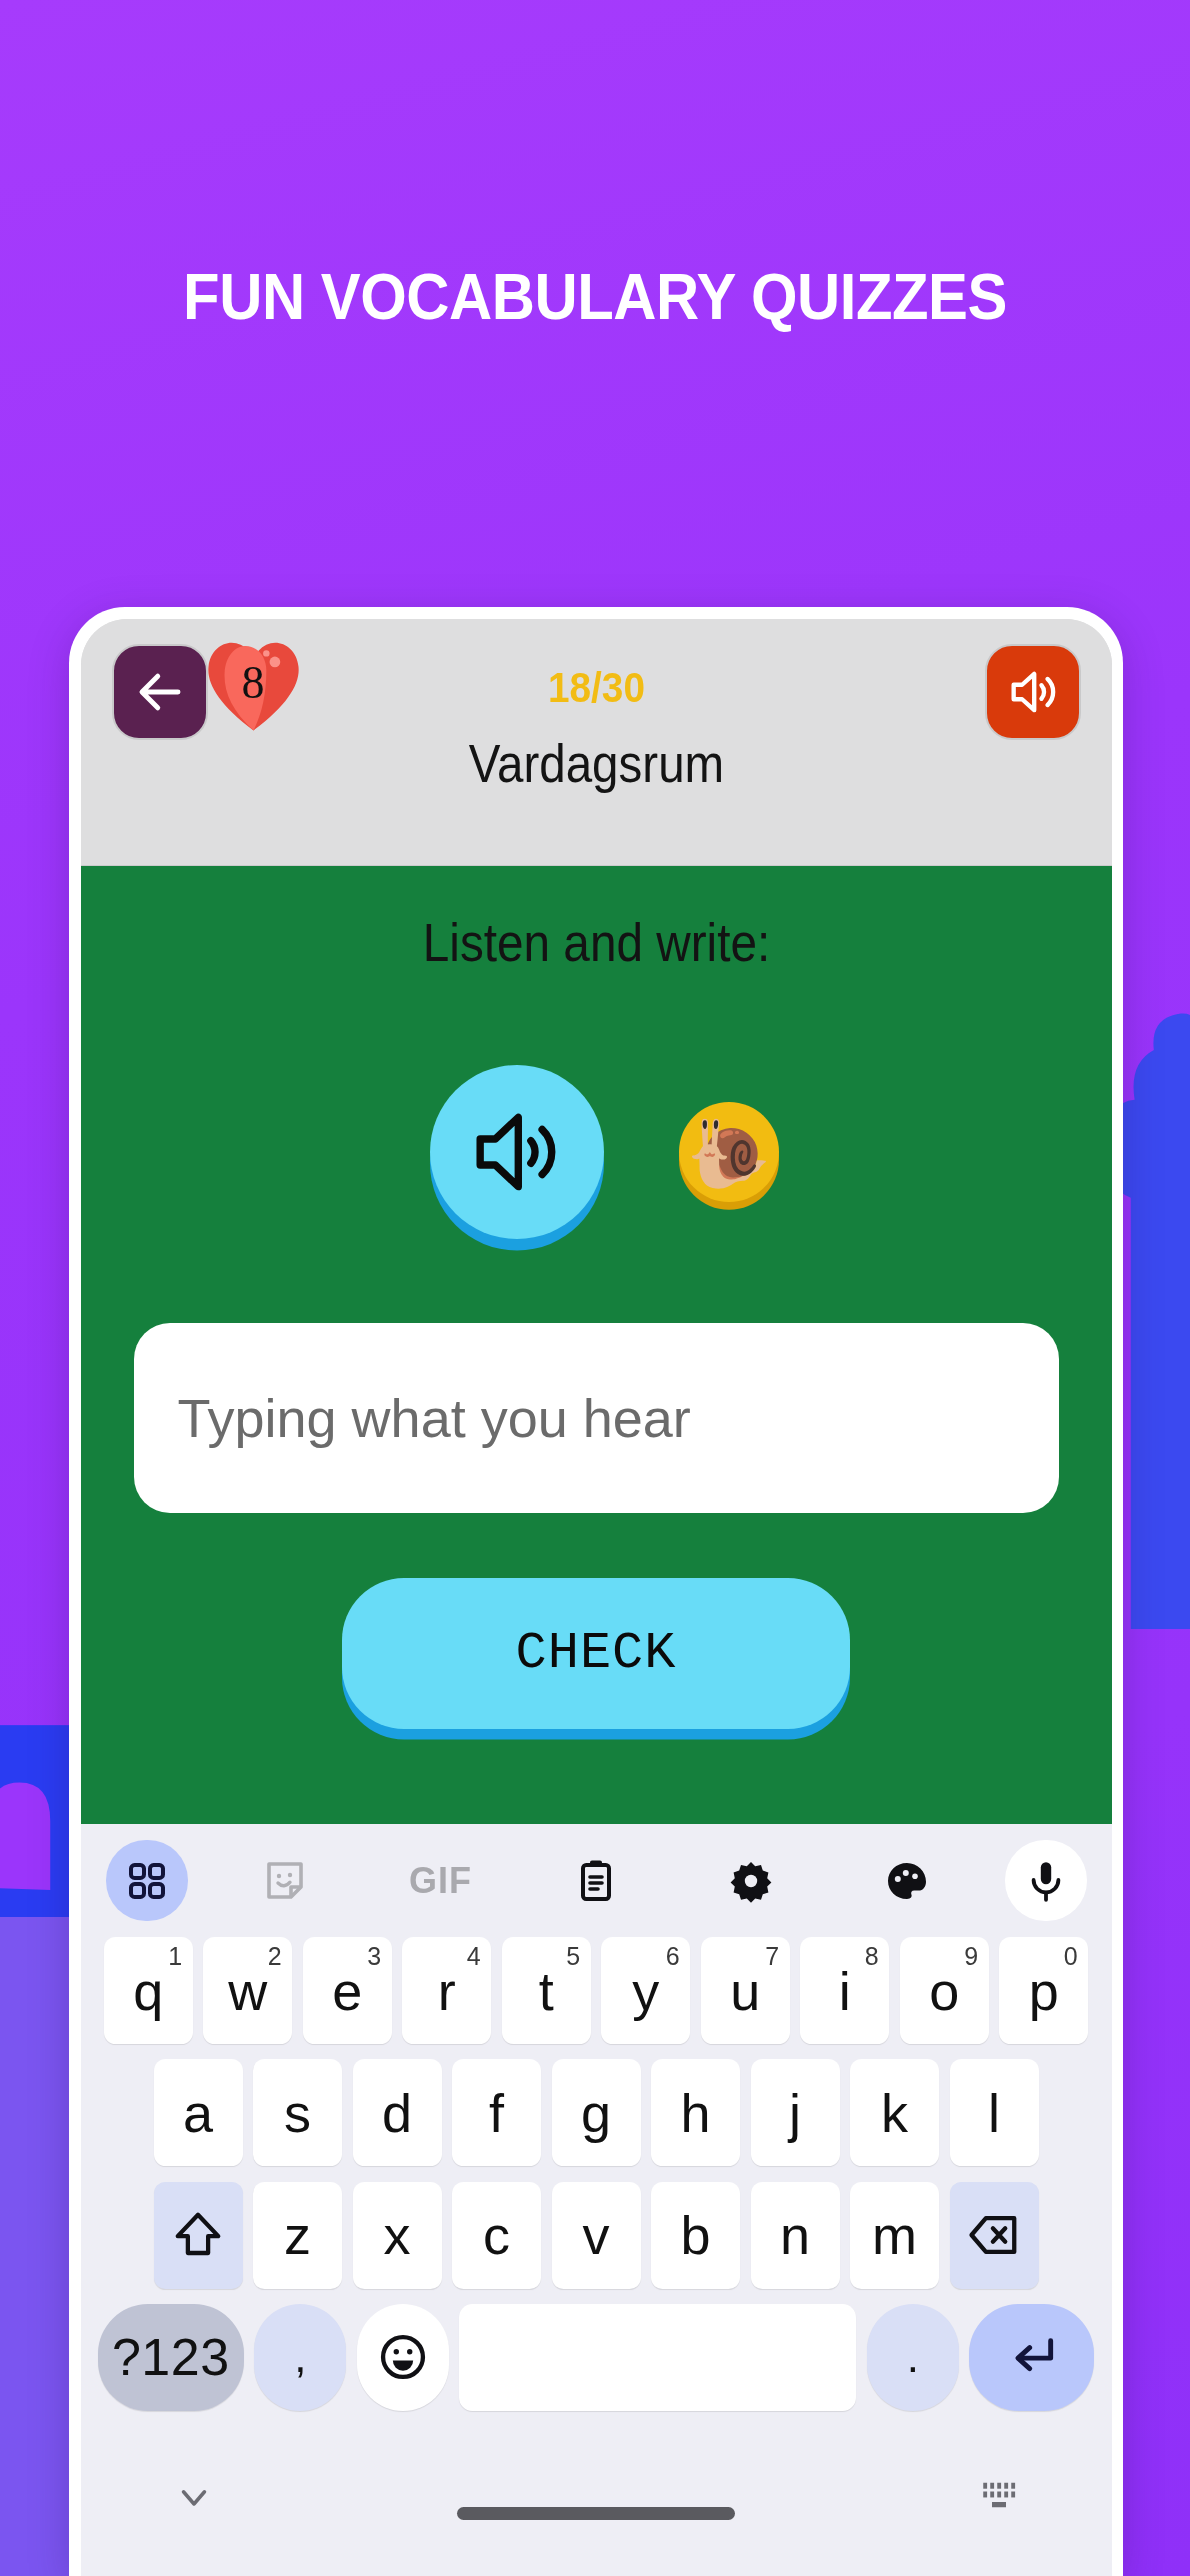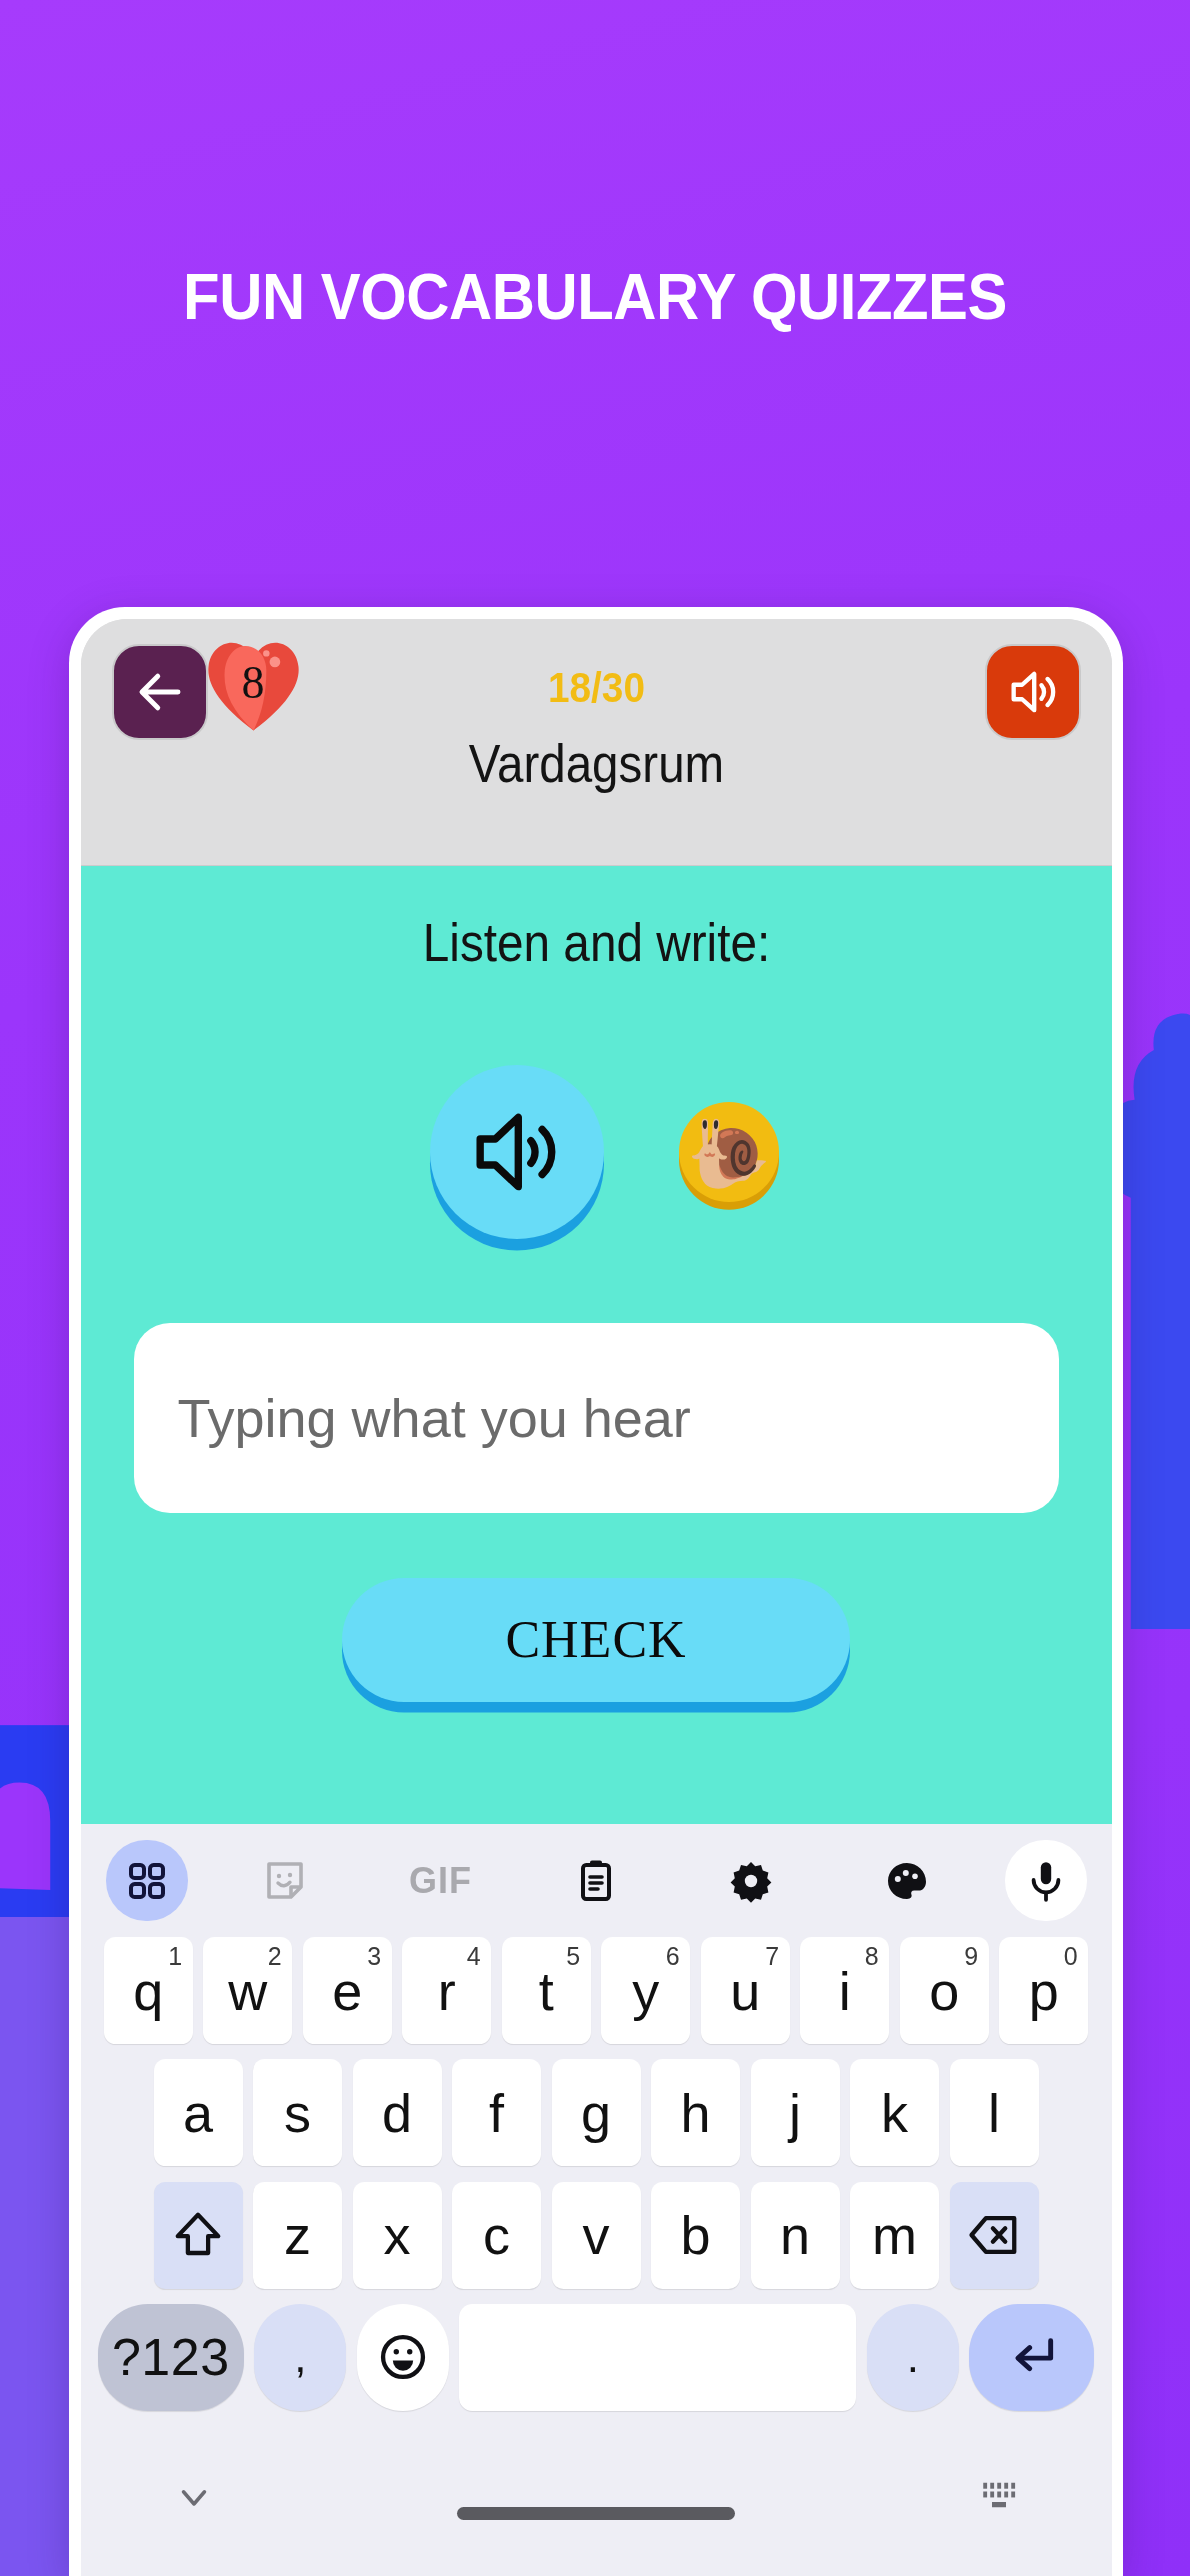--- a/index.html
+++ b/index.html
@@ -117,21 +117,21 @@
     border-radius: 27px;
     border: 2.9px solid #c9c9ca;
     display: flex; align-items: center; justify-content: center;
     cursor: pointer;
   }
   #sound-button svg { width: 58px; height: 58px; }
 
   
   #question-area {
     position: relative;
-    background: #5eead4;
+    background: #15803d;
     height: 1054px;
   }
   #prompt-label {
     text-align: center;
     padding-top: 46px;
     font-size: 53px;
     color: #131313;
     font-family: "Liberation Sans Narrow", "Liberation Sans", sans-serif;
     transform: scaleX(0.9);
   }
@@ -188,30 +188,30 @@
     opacity: 1;
   }
   #caret {
     position: absolute;
     left: 142px; top: 1330px;
     width: 5.8px; height: 94px;
     background: #127d70;
   }
 
   #check-button {
-    width: 508px; height: 124px;
+    width: 508px; height: 151px;
     margin: 65px auto 16px auto;
     background: #68dcf7;
     box-shadow: 0 10.5px 0 #1ba0e0;
     border: none;
     border-radius: 62px;
     color: #0b0b0b;
     font-size: 52px;
     letter-spacing: 1px;
-    font-family: Liberation Serif, serif;
+    font-family: Liberation Mono, monospace;
     cursor: pointer;
     display: block;
   }
 
   
   #keyboard {
     position: absolute;
     left: 0; bottom: 0;
     width: 100%;
     background: #eeeef5;

